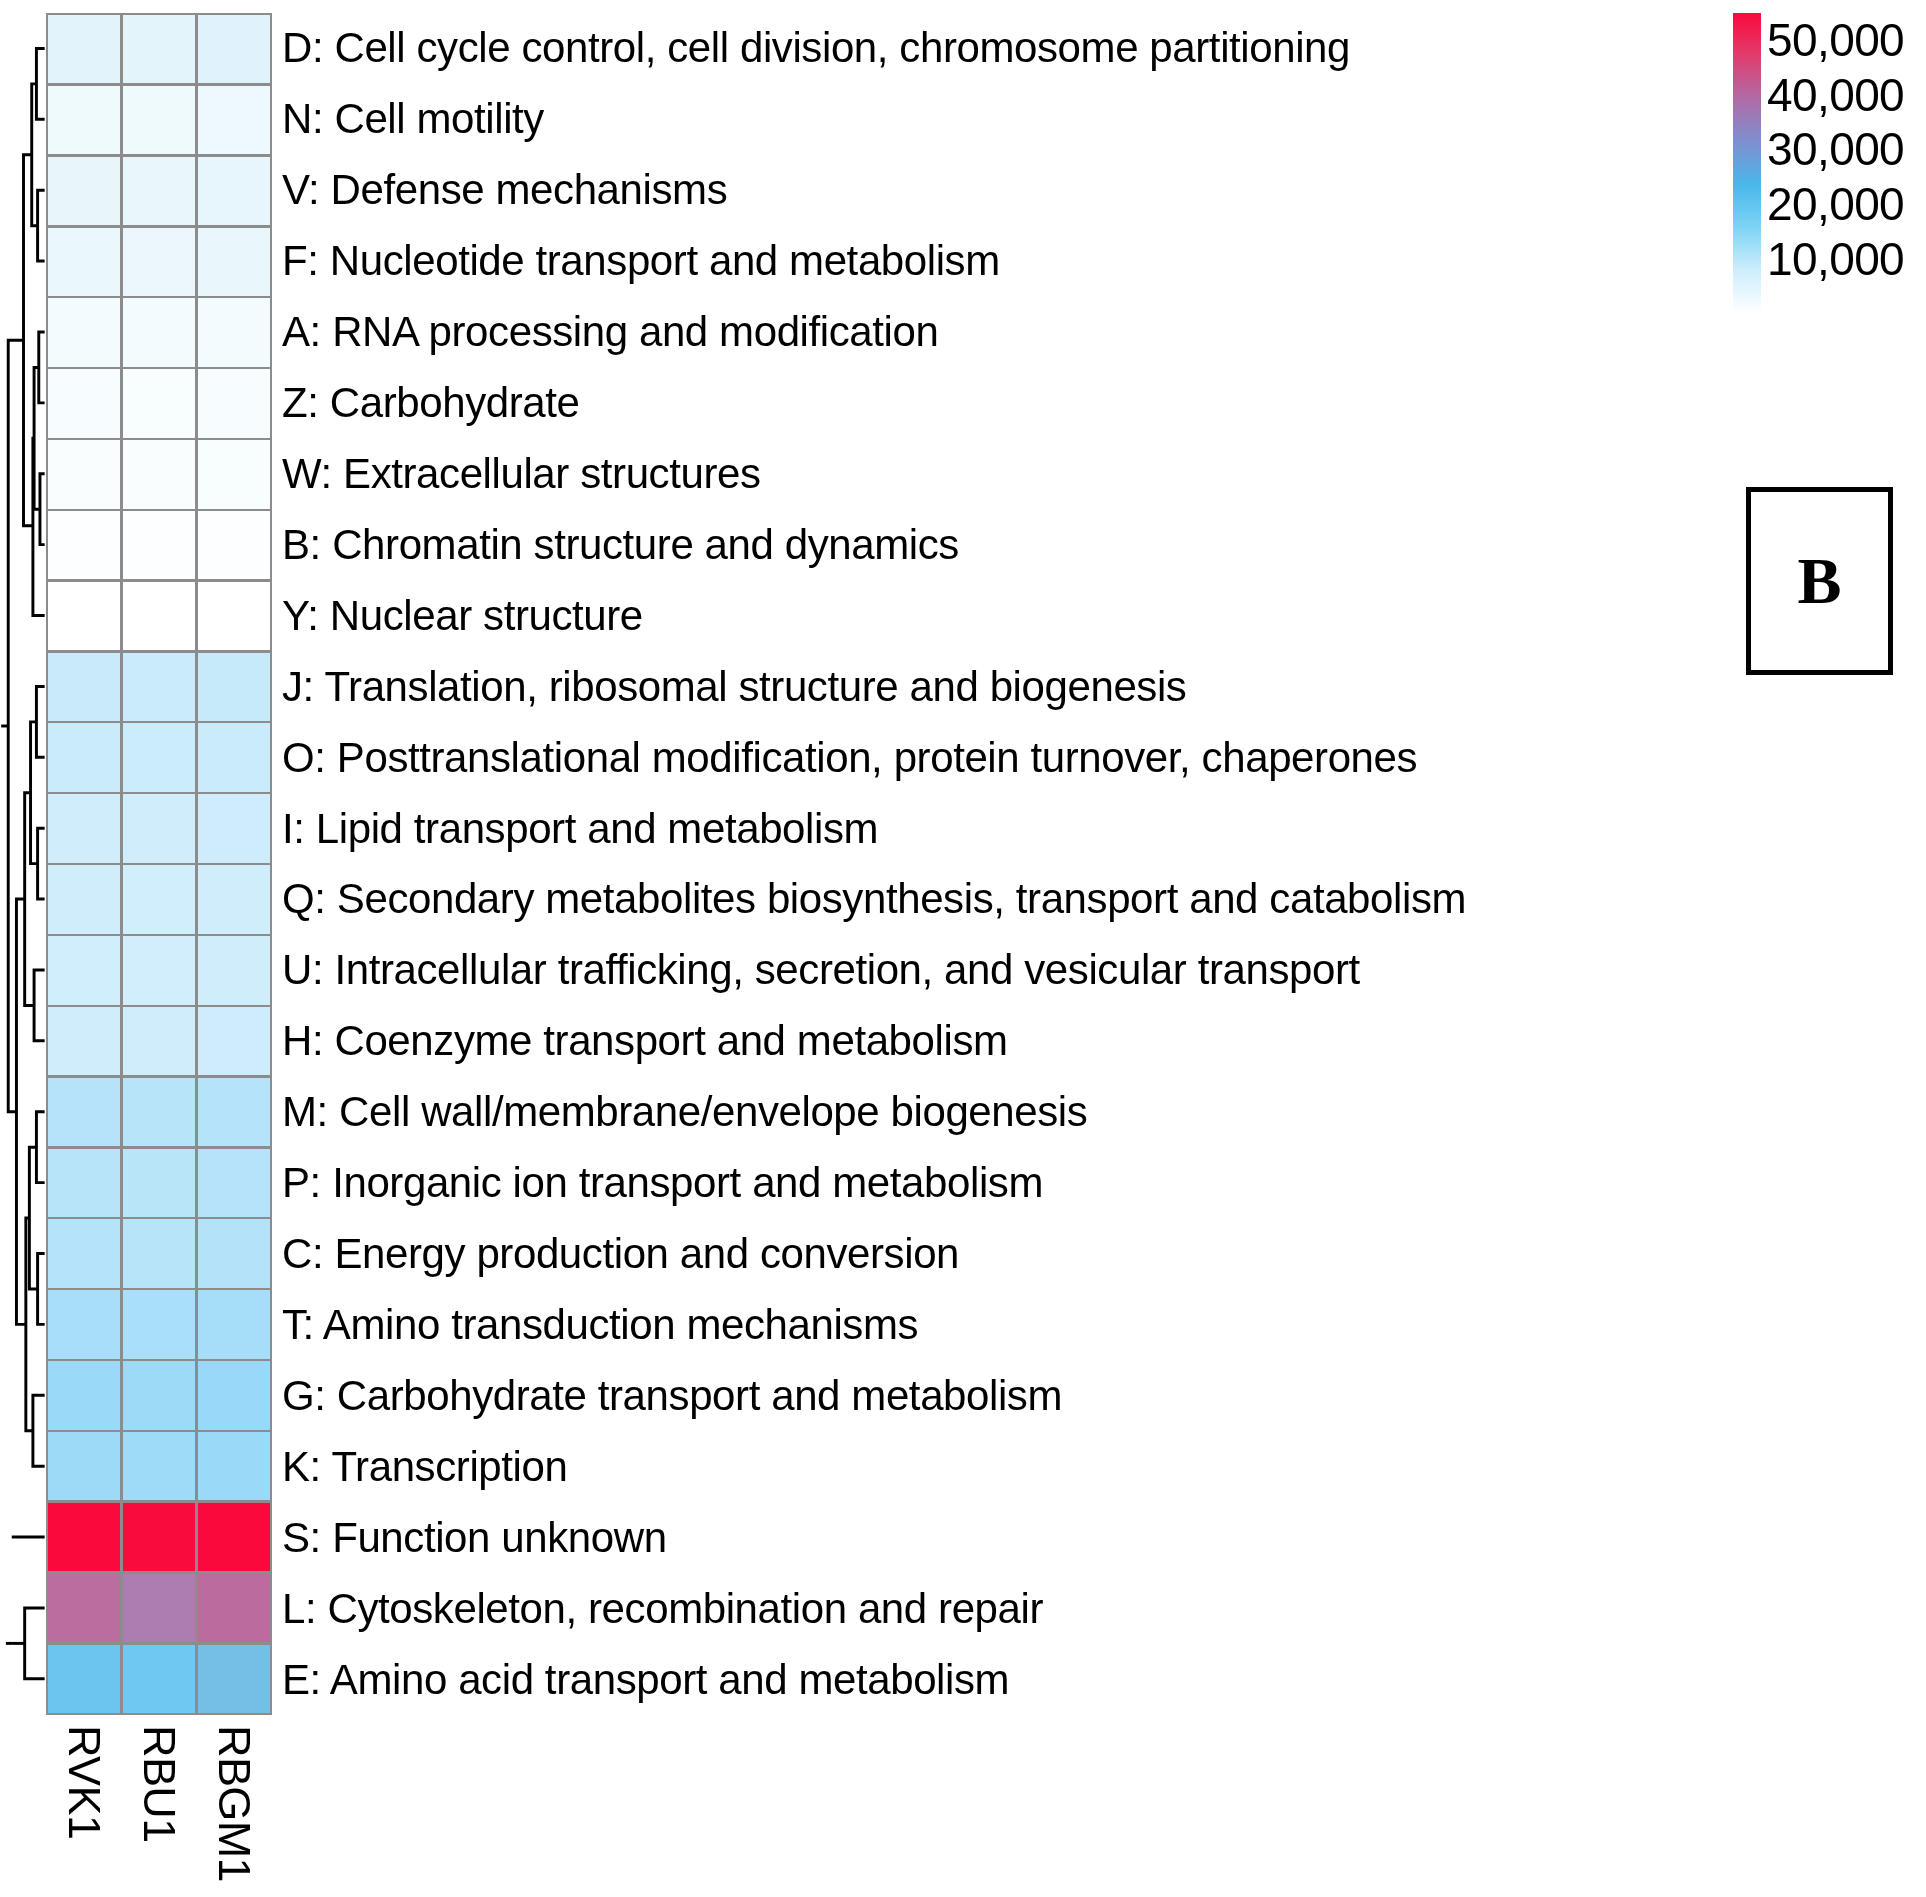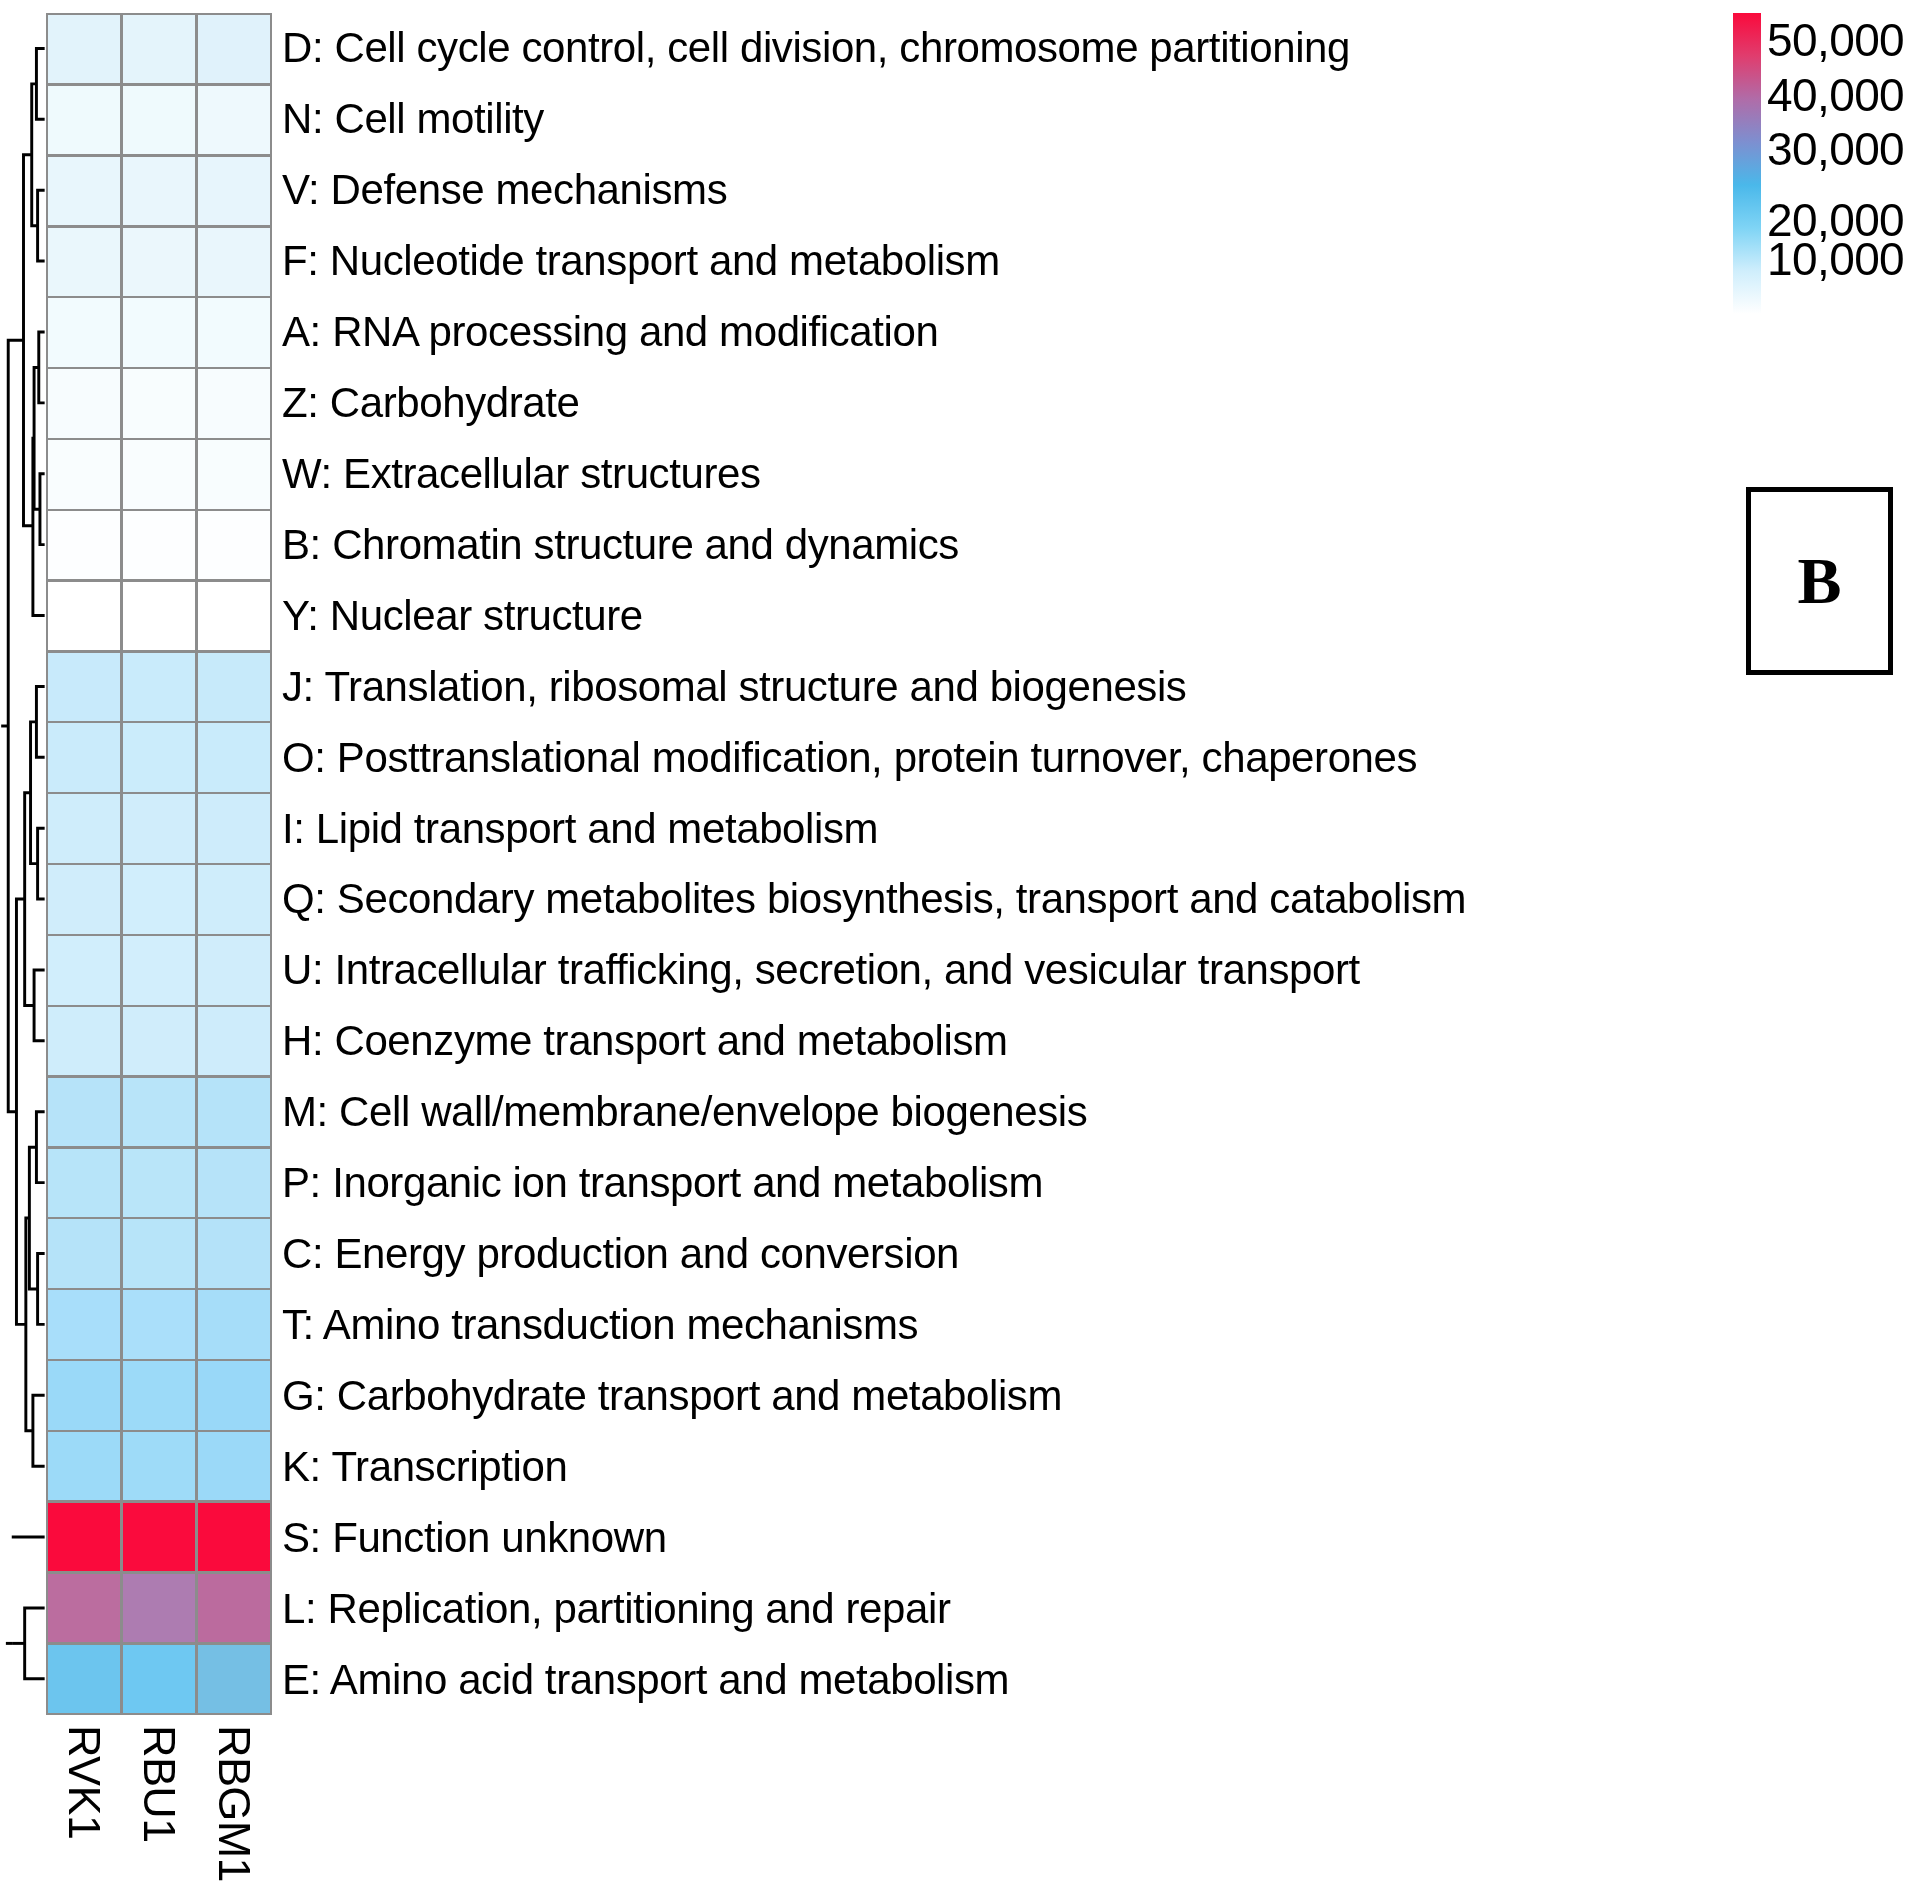--- a/index.html
+++ b/index.html
@@ -195,21 +195,21 @@
       <div class="row-label">Q: Secondary metabolites biosynthesis, transport and catabolism</div>
       <div class="row-label">U: Intracellular trafficking, secretion, and vesicular transport</div>
       <div class="row-label">H: Coenzyme transport and metabolism</div>
       <div class="row-label">M: Cell wall/membrane/envelope biogenesis</div>
       <div class="row-label">P: Inorganic ion transport and metabolism</div>
       <div class="row-label">C: Energy production and conversion</div>
       <div class="row-label">T: Amino transduction mechanisms</div>
       <div class="row-label">G: Carbohydrate transport and metabolism</div>
       <div class="row-label">K: Transcription</div>
       <div class="row-label">S: Function unknown</div>
-      <div class="row-label">L: Replication, partitioning and repair</div>
+      <div class="row-label">L: Cytoskeleton, recombination and repair</div>
       <div class="row-label">E: Amino acid transport and metabolism</div>
     </div>
 
   <div id="col-labels">
     <div class="col-label-cell">
       <span class="col-label">RVK1</span>
     </div>
     <div class="col-label-cell">
       <span class="col-label">RBU1</span>
     </div>
@@ -217,21 +217,21 @@
       <span class="col-label">RBGM1</span>
     </div>
   </div>
 
   <div id="colorbar-wrap">
     <div id="colorbar-gradient" style="background: linear-gradient(rgb(250, 10, 60), rgb(224, 61, 110), rgb(176, 108, 168), rgb(125, 143, 208), rgb(74, 184, 234), rgb(127, 212, 245), rgb(207, 238, 252), rgb(255, 255, 255));"></div>
     <div id="colorbar-ticks">
         <div class="cb-tick" style="top: 3.8px;">50,000</div>
         <div class="cb-tick" style="top: 59px;">40,000</div>
         <div class="cb-tick" style="top: 113px;">30,000</div>
-        <div class="cb-tick" style="top: 168px; margin-top: 16px;">20,000</div>
+        <div class="cb-tick" style="top: 168px;">20,000</div>
         <div class="cb-tick" style="top: 223px;">10,000</div>
       </div>
   </div>
 
   <div id="panel-box">
     <span id="panel-letter">B</span>
   </div>
 
 </div>
 

